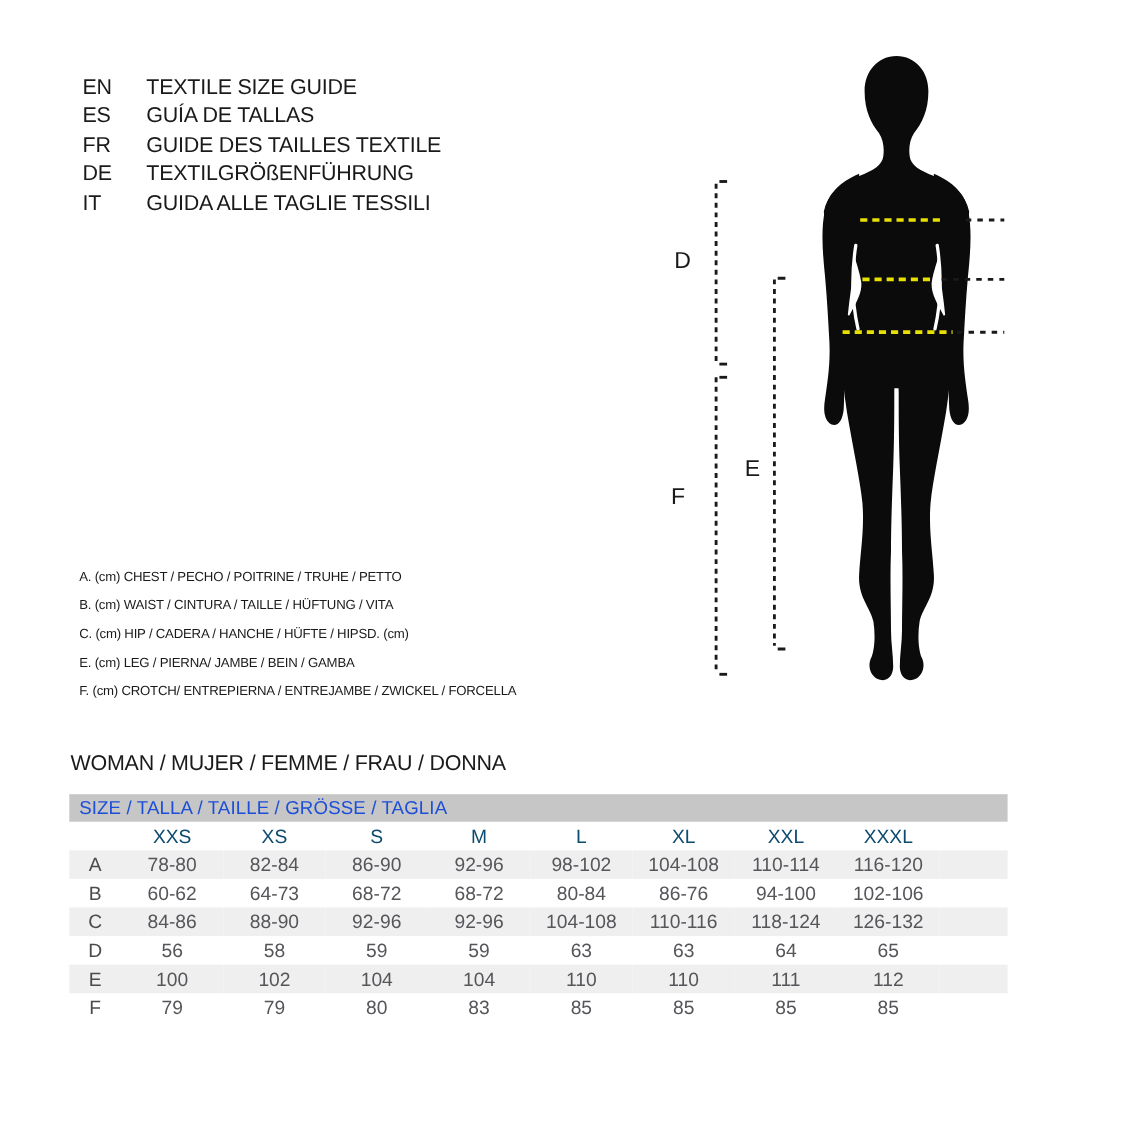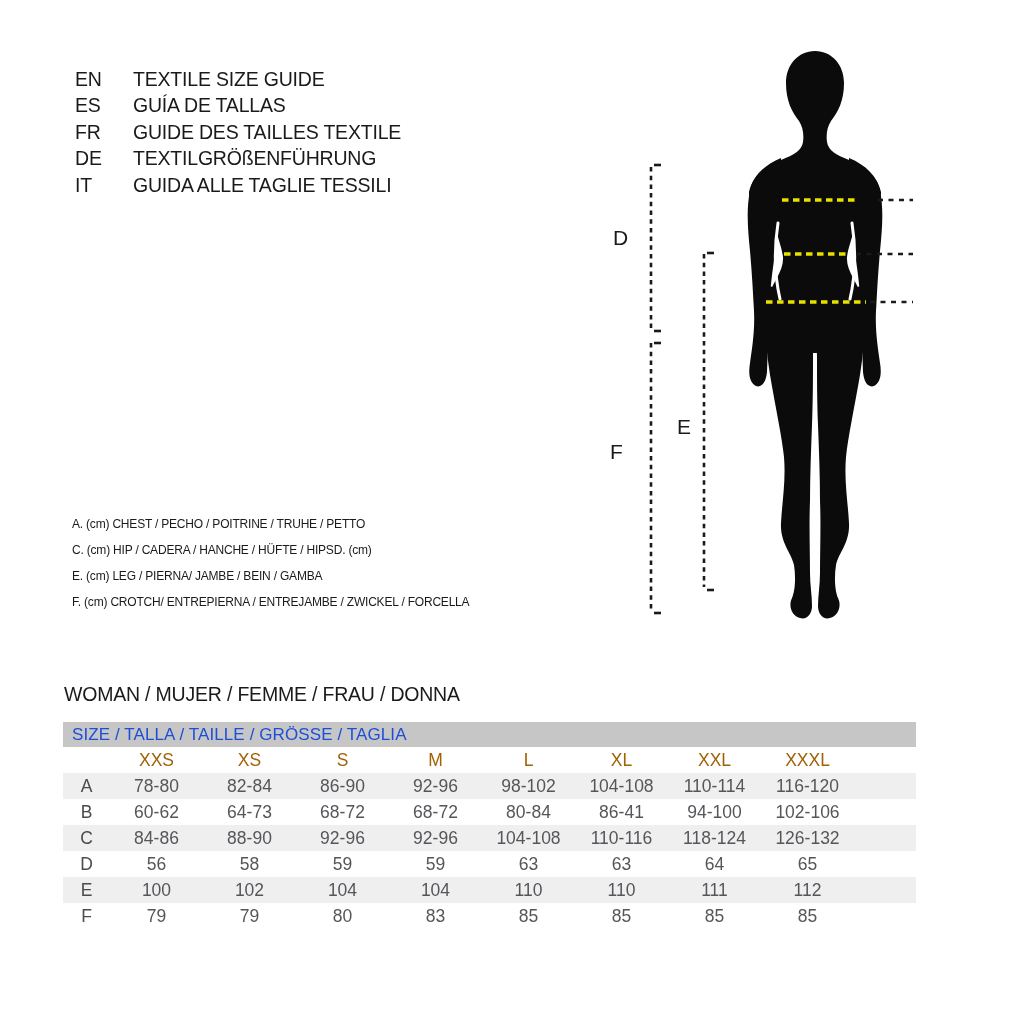--- a/index.html
+++ b/index.html
@@ -39,21 +39,21 @@
   .legend-line{font-size:12px;line-height:25.9px;letter-spacing:-0.2px;color:var(--heading-text);white-space:nowrap;}
 
   
   .gender-line{position:absolute;left:64px;top:683px;font-size:19.5px;letter-spacing:-0.2px;color:var(--heading-text);}
 
   
   .size-table-wrap{position:absolute;left:63px;top:722px;width:892px;}
   .size-header-bar{height:25px;line-height:25px;background:var(--table-header-bg);color:#1d4ed8;font-size:17px;padding-left:9px;letter-spacing:0.1px;}
   table.sizes{width:892px;border-collapse:collapse;table-layout:fixed;font-size:17.5px;color:var(--table-text);}
   table.sizes th,table.sizes td{font-weight:normal;text-align:center;height:26px;padding:0;vertical-align:middle;}
-  table.sizes thead th{color:#a16207;}
+  table.sizes thead th{color:#0c4a6e;}
   table.sizes tbody tr.stripe{background:var(--table-stripe-bg);}
   table.sizes .rowlabel{color:#4a4b4f;}
 </style>
 </head>
 <body>
 
 <div class="page">
 
   <section class="lang-block">
     <div class="lang-row">
@@ -144,20 +144,21 @@
     <span class="fig-label" style="left:326px;top:152px;">A</span>
     <span class="fig-label" style="left:326px;top:204px;">B</span>
     <span class="fig-label" style="left:327px;top:253px;">C</span>
     <span class="fig-label" style="left:13px;top:187px;">D</span>
     <span class="fig-label" style="left:77px;top:376px;">E</span>
     <span class="fig-label" style="left:10px;top:401px;">F</span>
   </div>
 
   <section class="legend">
     <div class="legend-line">A. (cm) CHEST / PECHO / POITRINE / TRUHE / PETTO</div>
+    <div class="legend-line">B. (cm) WAIST / CINTURA / TAILLE / HÜFTUNG / VITA</div>
     <div class="legend-line">C. (cm) HIP / CADERA / HANCHE / HÜFTE / HIPSD. (cm)</div>
     <div class="legend-line">E. (cm) LEG / PIERNA/ JAMBE / BEIN / GAMBA</div>
     <div class="legend-line">F. (cm) CROTCH/ ENTREPIERNA / ENTREJAMBE / ZWICKEL / FORCELLA</div>
   </section>
 
   <div class="gender-line">WOMAN / MUJER / FEMME / FRAU / DONNA</div>
 
   <div class="size-table-wrap">
     <div class="size-header-bar">SIZE / TALLA / TAILLE / GRÖSSE / TAGLIA</div>
     <table class="sizes">
@@ -200,21 +201,21 @@
           <td>116-120</td>
           <td></td>
         </tr>
         <tr>
           <td class="rowlabel">B</td>
           <td>60-62</td>
           <td>64-73</td>
           <td>68-72</td>
           <td>68-72</td>
           <td>80-84</td>
-          <td>86-41</td>
+          <td>86-76</td>
           <td>94-100</td>
           <td>102-106</td>
           <td></td>
         </tr>
         <tr class="stripe">
           <td class="rowlabel">C</td>
           <td>84-86</td>
           <td>88-90</td>
           <td>92-96</td>
           <td>92-96</td>

